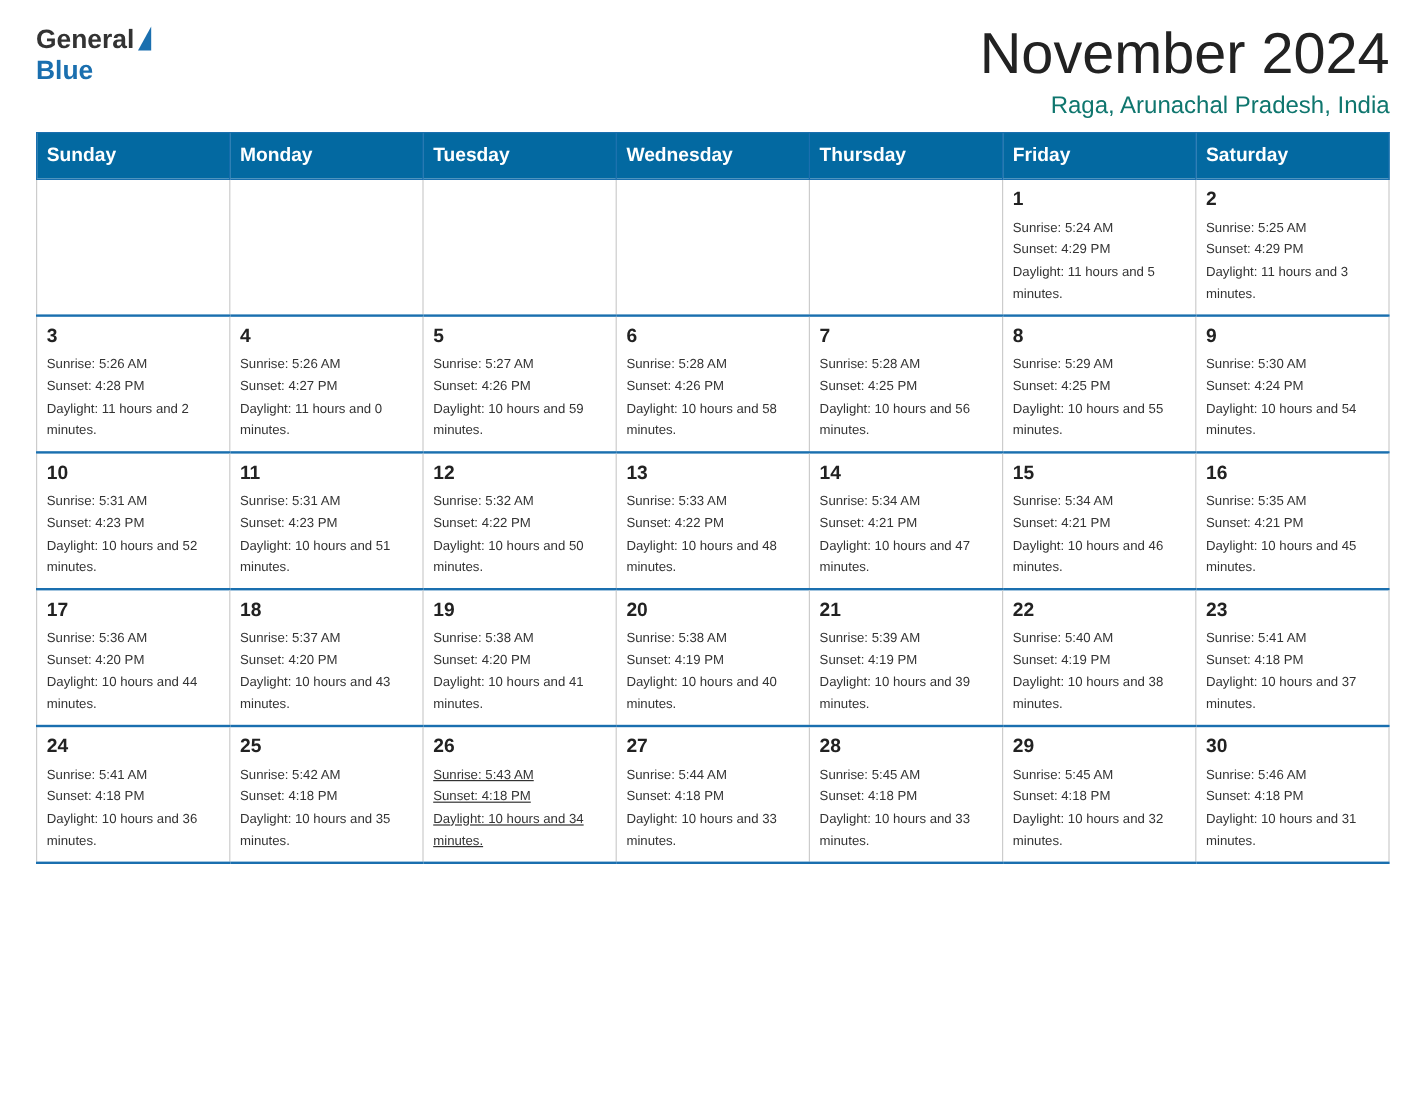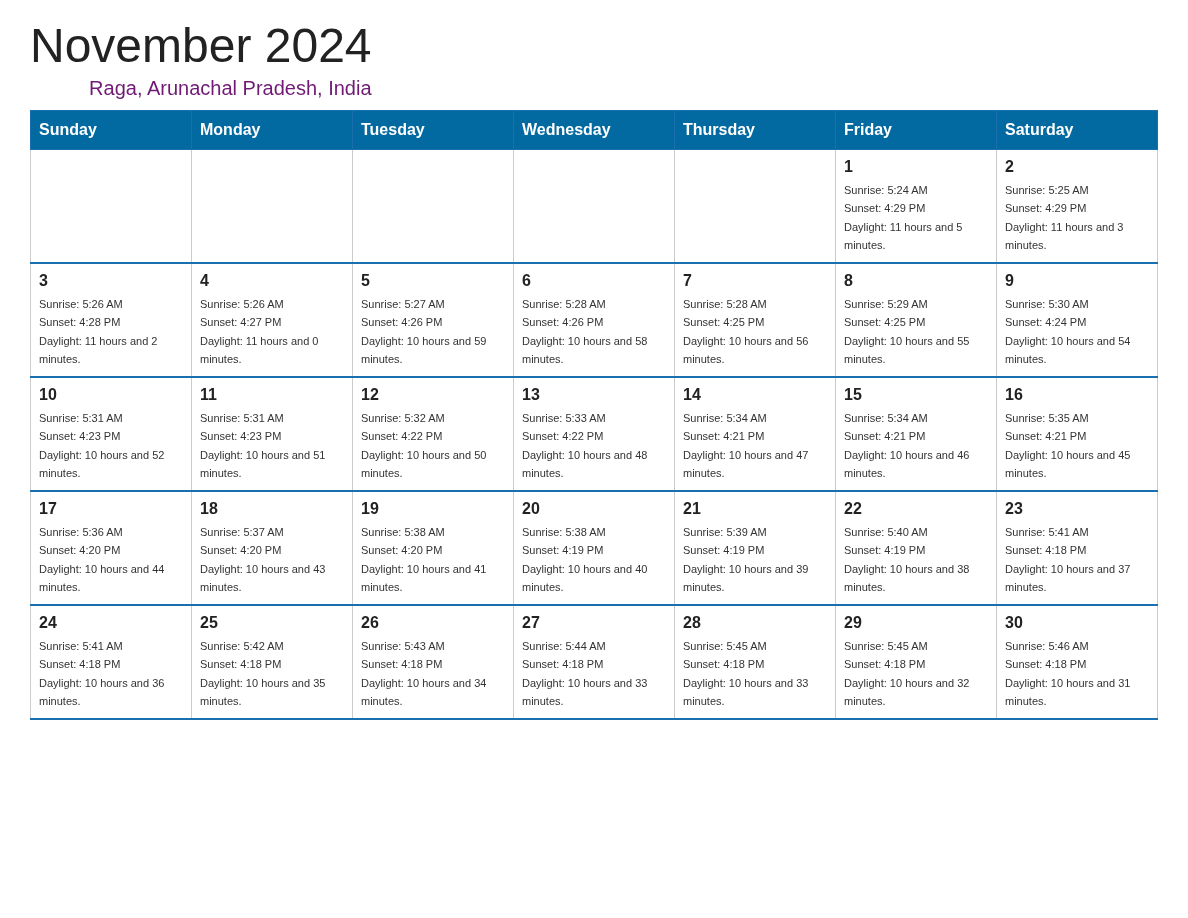--- a/index.html
+++ b/index.html
@@ -30,21 +30,21 @@
       text-align: right;
     }
     .month-title {
       font-size: 48px;
       font-weight: normal;
       color: #222;
       line-height: 1.1;
     }
     .location-subtitle {
       font-size: 20px;
-      color: #701a75;
+      color: #0f766e;
       margin-top: 4px;
     }
     .calendar-table {
       width: 100%;
       border-collapse: collapse;
       margin-top: 10px;
     }
     .calendar-table th {
       background-color: #0369a1;
       color: #fff;
@@ -96,20 +96,27 @@
       border-left: 11px solid transparent;
       border-bottom: 20px solid #1a6faf;
       margin-left: 3px;
       margin-bottom: 2px;
     }
   </style>
 </head>
 <body>
 
 <div class="header">
+  <div class="logo-wrapper">
+    <div class="logo-line1">
+      <span class="logo-text-general">General</span>
+      <span class="logo-arrow"></span>
+    </div>
+    <span class="logo-text-blue">Blue</span>
+  </div>
   <div class="title-section">
     <div class="month-title">November 2024</div>
     <div class="location-subtitle">Raga, Arunachal Pradesh, India</div>
   </div>
 </div>
 
 <table class="calendar-table">
   <thead>
     <tr>
     <th>Sunday</th>
@@ -204,21 +211,21 @@
 Sunset: 4:18 PM
 Daylight: 10 hours and 37 minutes.</span></td>
       </tr>
       <tr>
         <td><span class="day-number">24</span><span class="day-info" style="white-space: pre-line;">Sunrise: 5:41 AM
 Sunset: 4:18 PM
 Daylight: 10 hours and 36 minutes.</span></td>
         <td><span class="day-number">25</span><span class="day-info" style="white-space: pre-line;">Sunrise: 5:42 AM
 Sunset: 4:18 PM
 Daylight: 10 hours and 35 minutes.</span></td>
-        <td><span class="day-number">26</span><span class="day-info" style="white-space: pre-line;">Sunrise: 5:43 AM
+        <td><span class="day-number">26</span><span class="day-info" style="white-space: pre-line; text-decoration: underline;">Sunrise: 5:43 AM
 Sunset: 4:18 PM
 Daylight: 10 hours and 34 minutes.</span></td>
         <td><span class="day-number">27</span><span class="day-info" style="white-space: pre-line;">Sunrise: 5:44 AM
 Sunset: 4:18 PM
 Daylight: 10 hours and 33 minutes.</span></td>
         <td><span class="day-number">28</span><span class="day-info" style="white-space: pre-line;">Sunrise: 5:45 AM
 Sunset: 4:18 PM
 Daylight: 10 hours and 33 minutes.</span></td>
         <td><span class="day-number">29</span><span class="day-info" style="white-space: pre-line;">Sunrise: 5:45 AM
 Sunset: 4:18 PM

